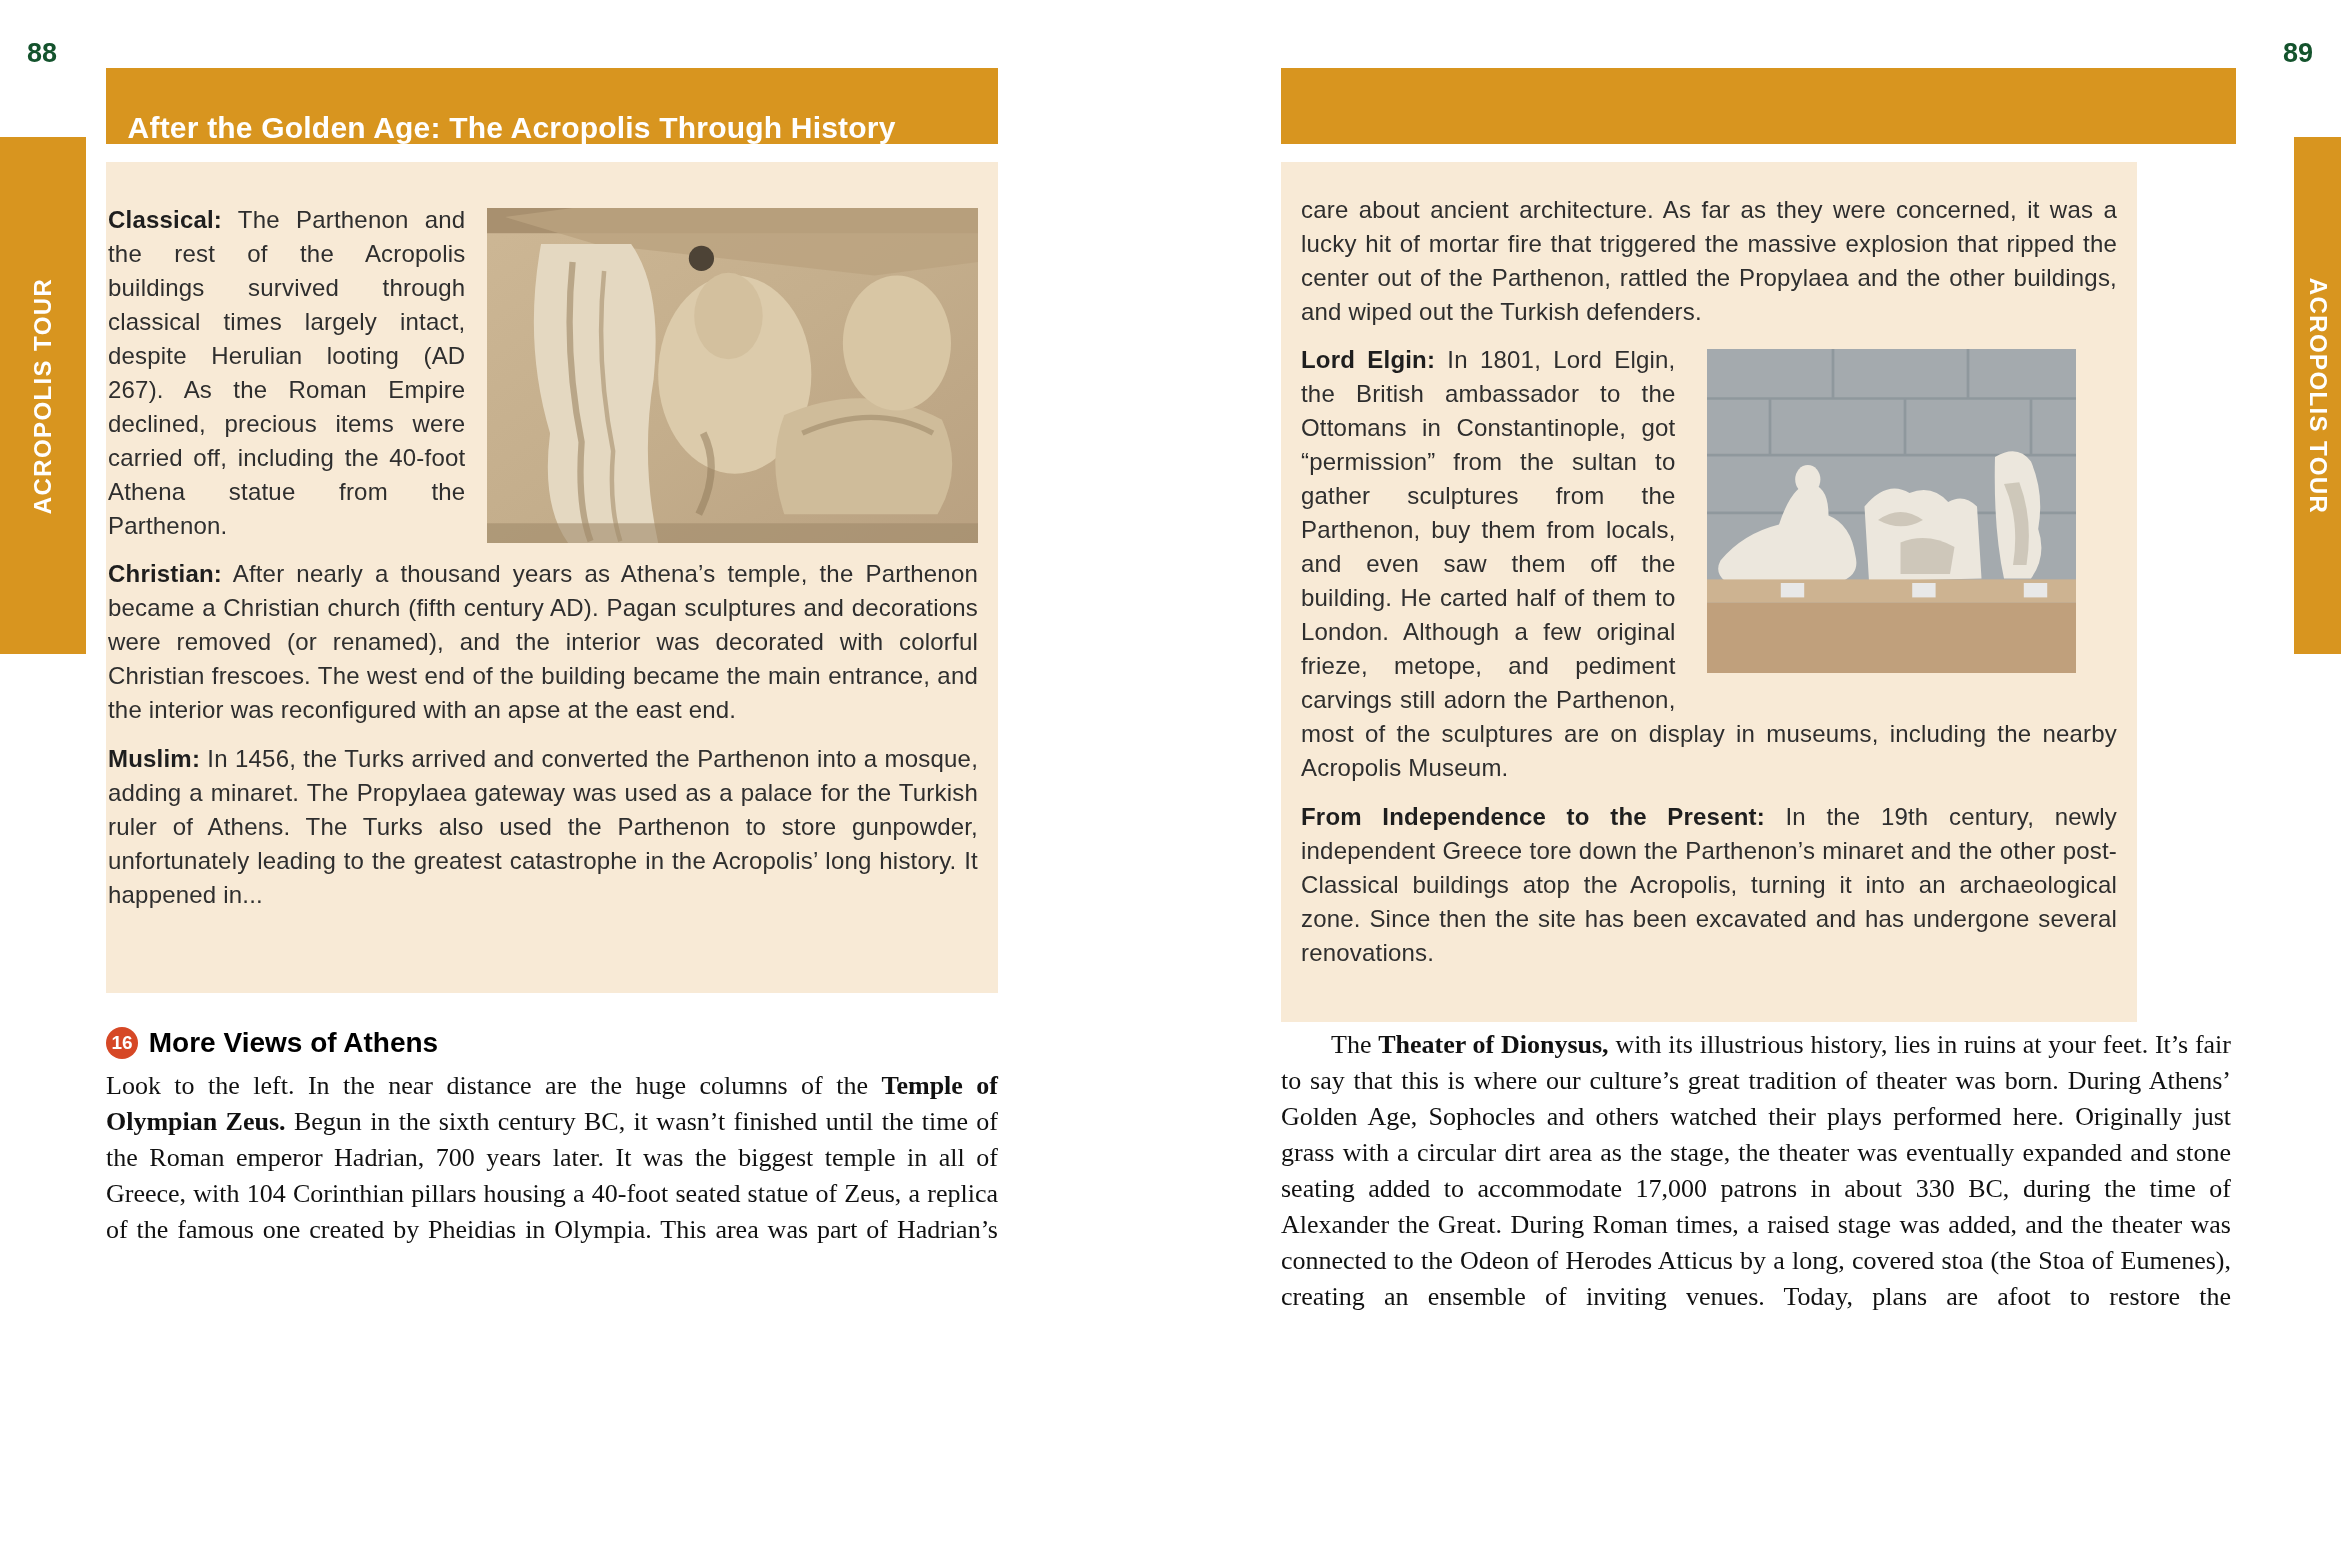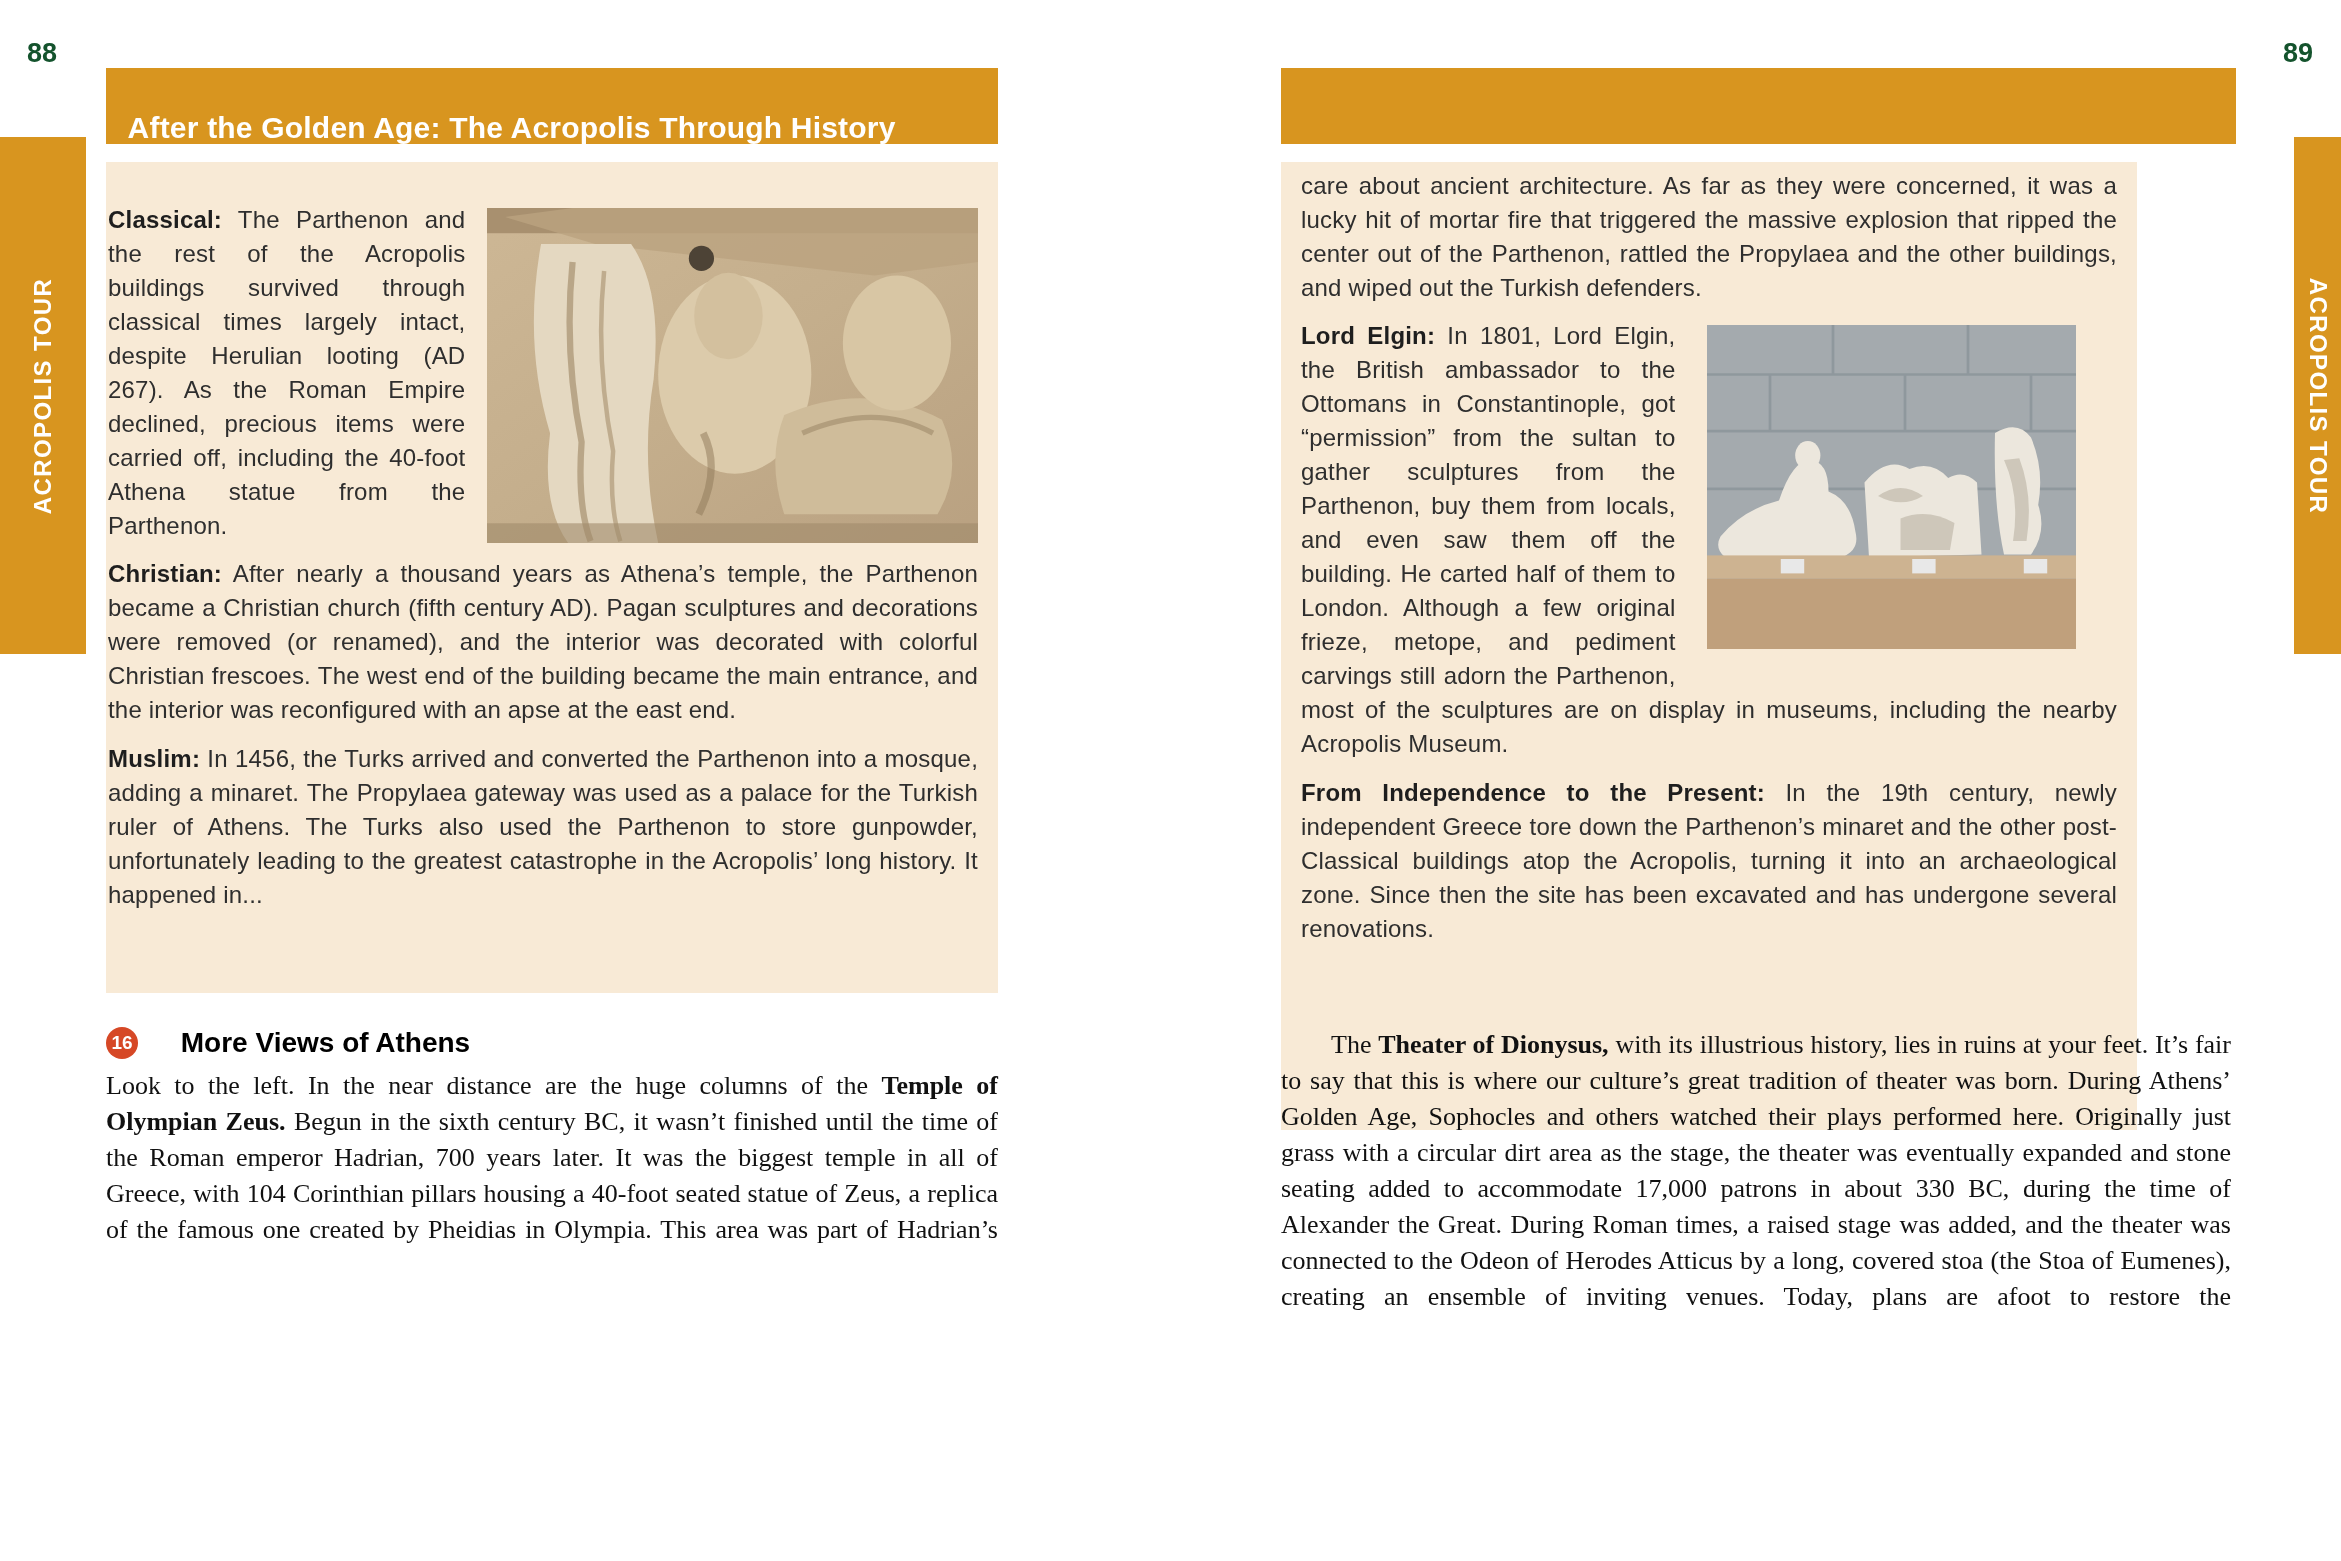--- a/index.html
+++ b/index.html
@@ -37,21 +37,21 @@
     letter-spacing:0.2px;
   }
 
   
   .cream-box {
     position:absolute; top:162px; background:#f8ead6;
     font:400 24px/34px "Liberation Sans", sans-serif; color:#2e2e2e;
     letter-spacing:0.2px;
   }
   #box-left  { left:106px;  width:892px;  height:831px; padding:41px 20px 0 2px; box-sizing:border-box; }
-  #box-right { left:1281px; width:856px;  height:968px; padding:7px 20px 0 20px; box-sizing:border-box; }
+  #box-right { left:1281px; width:856px;  height:860px; padding:31px 20px 0 20px; box-sizing:border-box; }
   .cream-box p { margin:0 0 14.4px 0; text-align:justify; }
   .cream-box p:last-child { margin-bottom:0; }
   .cream-box strong { font-weight:bold; color:#1e1e1e; }
   .photo-float-left  { float:right; width:491px; height:335px; margin:5.4px 0 9px 21.6px; }
   .photo-float-right { float:right; width:369px; height:324px; margin:5.4px 41px 18px 31.5px; }
   .photo-float-left svg, .photo-float-right svg { display:block; width:100%; height:100%; }
 
   
   .serif-block {
     position:absolute; font:400 26px/36px "Liberation Serif", serif; color:#111;
@@ -66,21 +66,21 @@
   .tip-arrow {
     flex:0 0 auto; width:0; height:0; margin:8px 12.6px 0 3.6px;
     border-top:10px solid transparent; border-bottom:10px solid transparent;
     border-left:16px solid #1878be;
   }
   .tip-text {
     font:italic 400 26px/36px "Liberation Serif", serif; color:#111; text-align:justify;
   }
 
   .section-heading {
-    display:flex; align-items:center; margin:0 0 9px 0;gap:32px;
+    display:flex; align-items:center; margin:0 0 9px 0;
   }
   .num-badge {
     flex:0 0 auto; width:32px; height:32px; border-radius:50%; background:#d64826;
     color:#fff; font:bold 19px/32px "Liberation Sans", sans-serif; text-align:center;
     margin-right:10.8px;
   }
   .section-title {
     font:bold 28px/1.1 "Liberation Sans", sans-serif; color:#000000;
   }
   .indent { text-indent:50px; }

